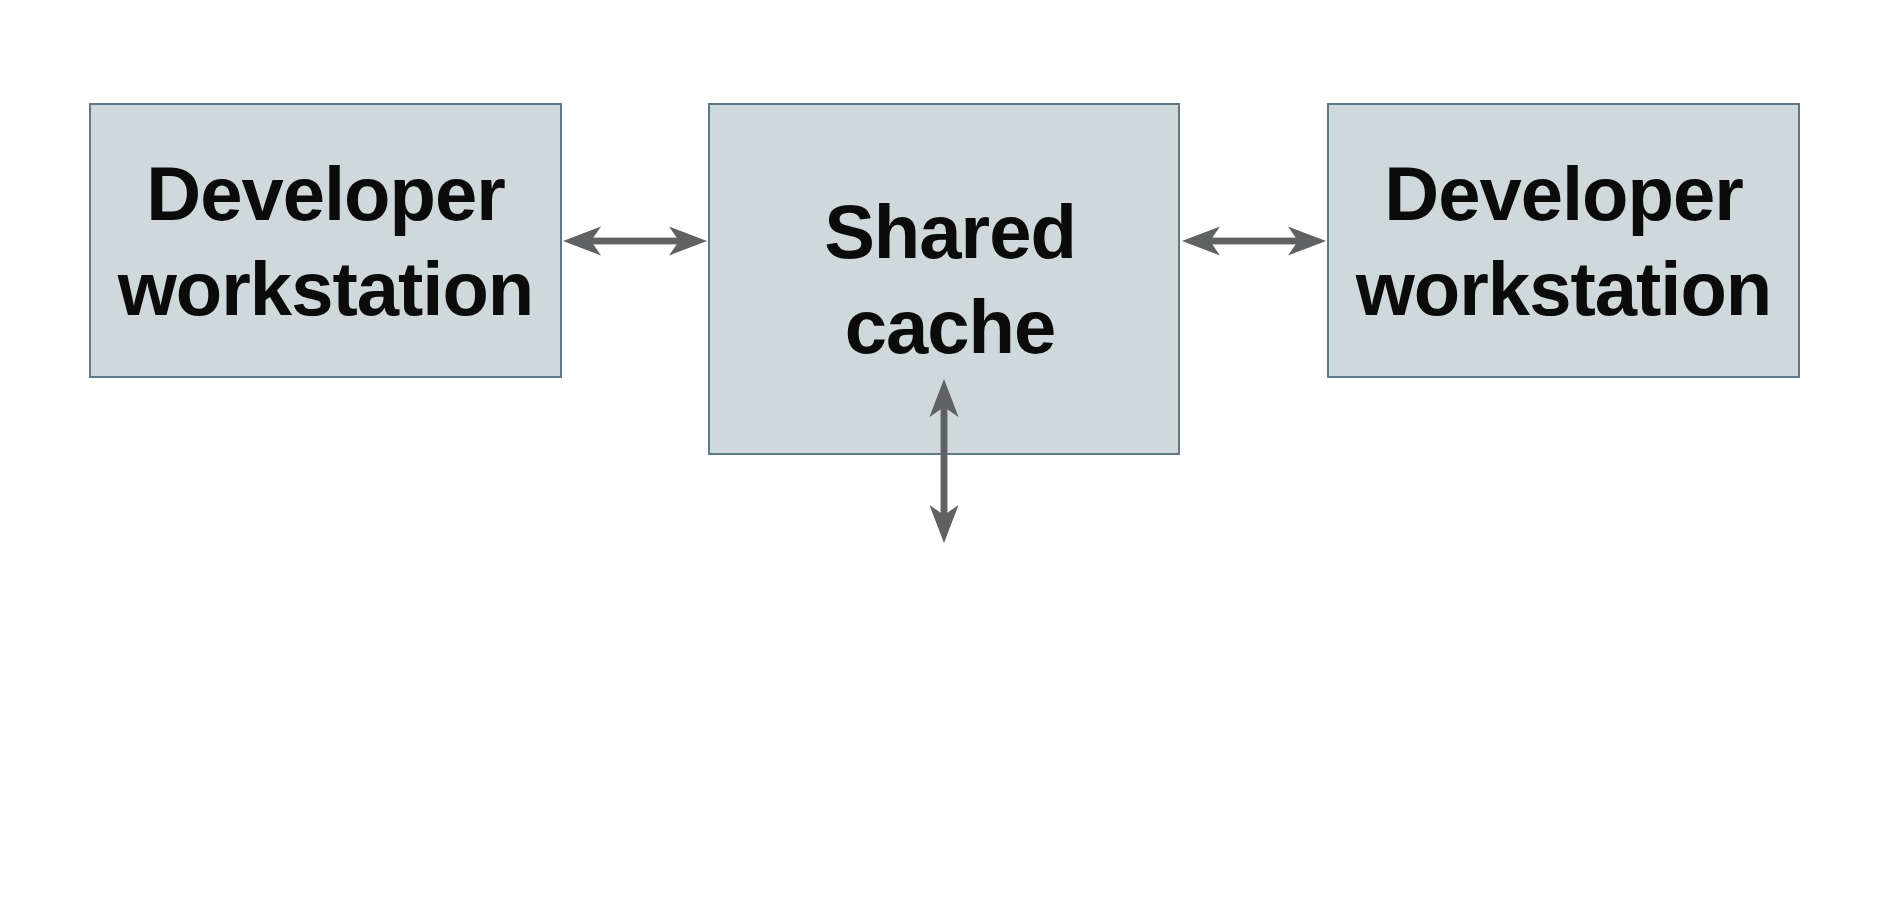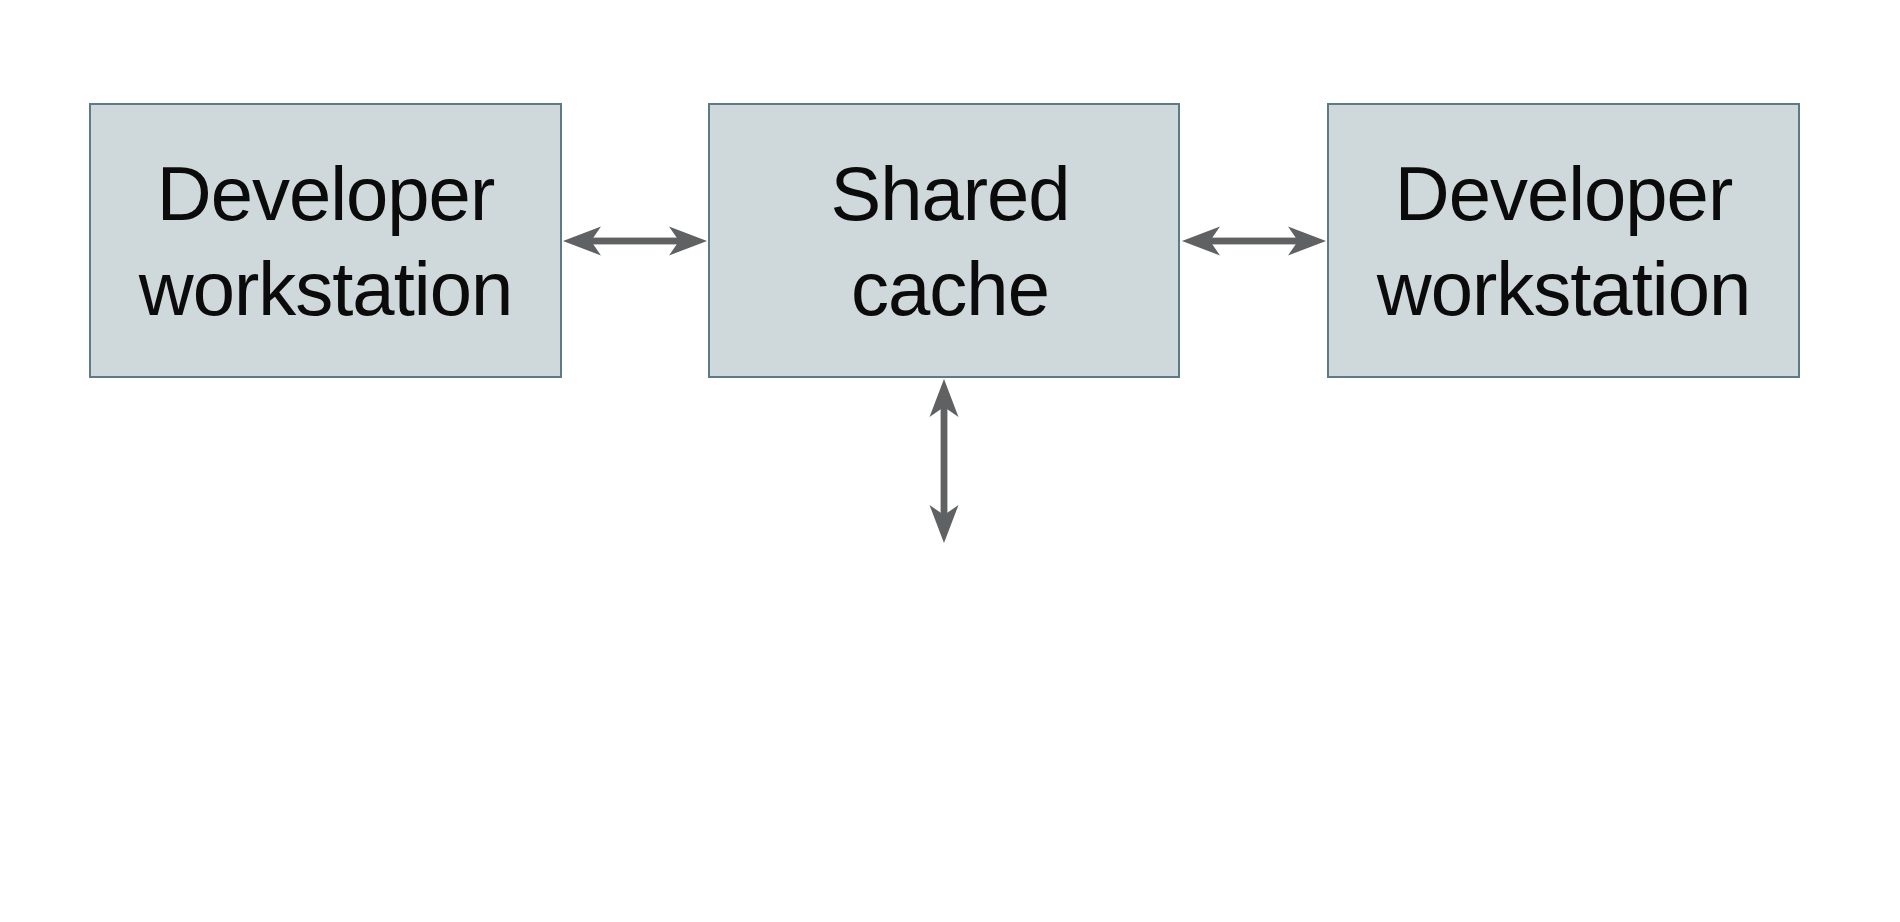--- a/index.html
+++ b/index.html
@@ -7,38 +7,39 @@
     padding: 0;
     background: #ffffff;
   }
   .canvas {
     position: relative;
     width: 1900px;
     height: 922px;
     background: #ffffff;
     overflow: hidden;
     font-family: "Liberation Sans", sans-serif;
+    font-weight: bold;
   }
   .node {
     position: absolute;
     box-sizing: border-box;
     background: #cfd8db;
     border: 2px solid #5f7a87;
     display: flex;
     align-items: center;
     justify-content: center;
     text-align: center;
     color: #0b0b0b;
     font-size: 76px;
     line-height: 1.25;
     letter-spacing: -1px;
     padding: 0 28px;
   }
   .node-dev-left   { left: 89px;   top: 103px; width: 473px; height: 275px; }
-  .node-cache      { left: 708px;  top: 103px; width: 472px; height: 275px; padding-left: 40px; }
+  .node-cache      { left: 708px;  top: 103px; width: 472px; height: 352px; padding-left: 40px; }
   .node-dev-right  { left: 1327px; top: 103px; width: 473px; height: 275px; }
   .node-ci         { left: 708px;  top: 544px; width: 472px; height: 276px; }
 
   .edge {
     position: absolute;
     display: block;
   }
   .edge-left  { left: 562px;  top: 224px; width: 146px; height: 34px; }
   .edge-right { left: 1181px; top: 224px; width: 146px; height: 34px; }
   .edge-down  { left: 927px;  top: 378px; width: 34px;  height: 166px; }

